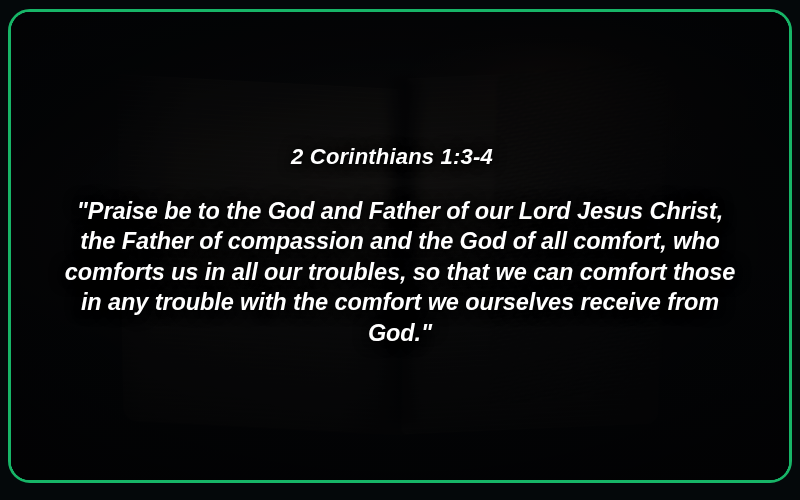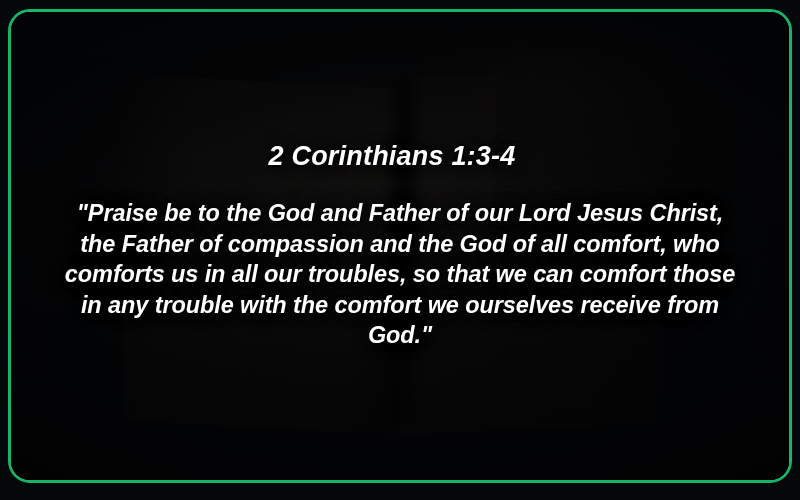--- a/index.html
+++ b/index.html
@@ -150,21 +150,21 @@
     flex-direction: column;
     align-items: center;
     justify-content: center;
     padding: 0 24px;
     box-sizing: border-box;
   }
 
   .verse-ref {
     color: #ffffff;
     font-family: "Liberation Sans", sans-serif;
-    font-size: 27px;
+    font-size: 22px;
     font-weight: bold;
     font-style: italic;
     letter-spacing: 0.2px;
     text-align: right;
     margin: 0 16px 26px 0;
     text-shadow: 0 1px 6px rgba(0,0,0,0.95), 0 0 14px rgba(0,0,0,0.8);
   }
 
   .verse-text {
     color: #ffffff;

